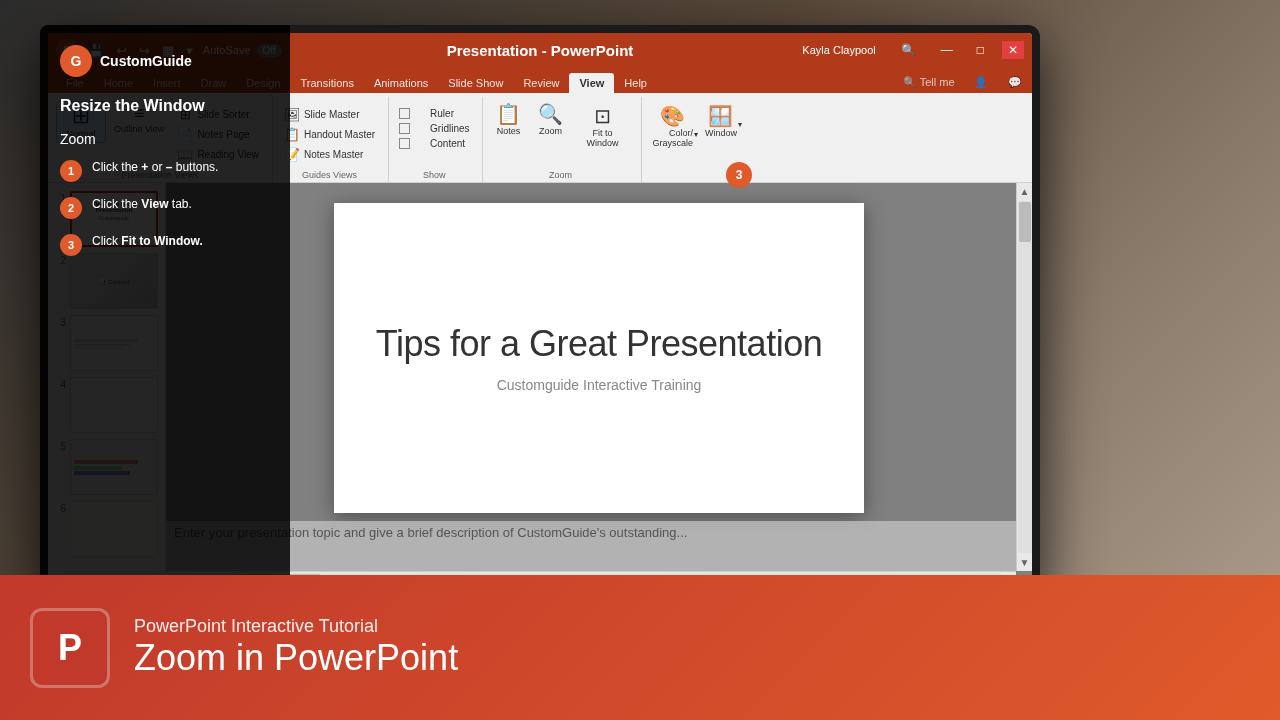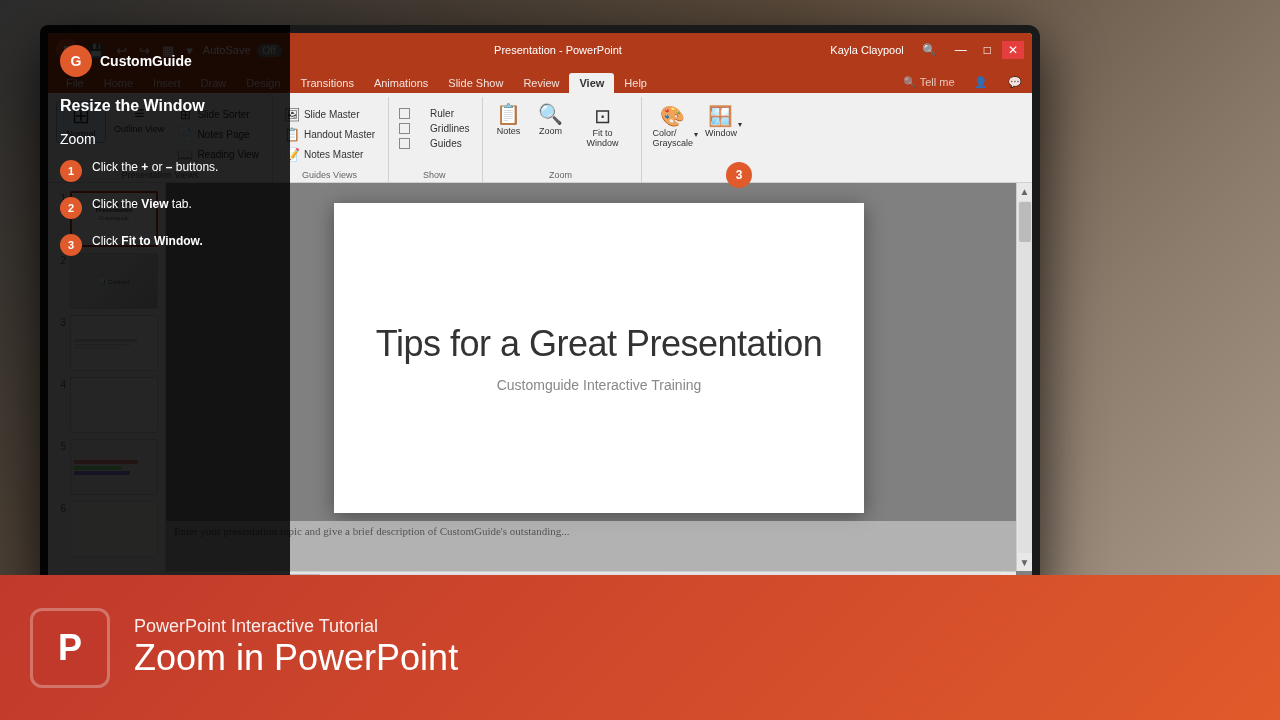--- a/index.html
+++ b/index.html
@@ -32,22 +32,22 @@
     }
 
     
     .title-bar {
       height: 34px; background: #b13a1a; display: flex; align-items: center;
       padding: 0 8px; justify-content: space-between; flex-shrink: 0;
     }
     .title-bar-left { display: flex; align-items: center; gap: 6px; }
     .autosave-label { color: #fff; font-size: 11px; }
     .autosave-toggle { background: #888; border-radius: 10px; padding: 1px 6px; font-size: 10px; color: #fff; display: flex; align-items: center; gap: 3px; }
-    .title-bar-center { color: #fff; font-size: 11px; font-weight: 400; position: absolute; left: 50%; transform: translateX(-50%); margin-left: 18px; }
-    .title-bar-right { display: flex; align-items: center; gap: 5px; }
+    .title-bar-center { color: #fff; font-size: 15px; font-weight: 700; position: absolute; left: 50%; transform: translateX(-50%); }
+    .title-bar-right { display: flex; align-items: center; gap: 12px; }
     .tb-icon { color: #fff; font-size: 12px; padding: 2px 6px; cursor: pointer; }
     .tb-close { background: #e53e3e; }
     .user-name { color: #fff; font-size: 11px; margin-right: 8px; }
 
     
     .quick-access { display: flex; align-items: center; gap: 4px; }
     .qa-btn { color: #fff; font-size: 13px; cursor: pointer; padding: 2px 4px; }
 
     
     .ribbon-tabs {
@@ -159,21 +159,21 @@
       font-size: 36px; color: #333; text-align: center; font-weight: 300;
       letter-spacing: -0.5px; margin-bottom: 12px;
     }
     .slide-subtitle { font-size: 14px; color: #888; text-align: center; }
 
     
     .notes-strip {
       position: absolute; bottom: 16px; left: 0; right: 16px;
       height: 50px; background: rgba(200,200,200,0.7); padding: 4px 8px;
     }
-    .notes-text { font-size: 11px; color: #555; font-family: Liberation Serif, serif; }
+    .notes-text { font-size: 13px; color: #555; }
 
     
     .instruction-panel {
       position: absolute; top: 25px; left: 40px; width: 250px; height: 570px;
       background: rgba(0,0,0,0.85); border-radius: 8px 0 0 8px; z-index: 3;
       padding: 20px; display: flex; flex-direction: column;
     }
     .inst-logo {
       display: flex; align-items: center; gap: 8px; margin-bottom: 20px;
     }
@@ -344,21 +344,21 @@
               <label class="check-item">
                 <span class="check-box"></span>
                 <span>Ruler</span>
               </label>
               <label class="check-item">
                 <span class="check-box"></span>
                 <span>Gridlines</span>
               </label>
               <label class="check-item">
                 <span class="check-box"></span>
-                <span>Guides</span>
+                <span>Content</span>
               </label>
             </div>
           </div>
           <div class="ribbon-group-label">Show</div>
         </div>
 
         <div class="ribbon-group">
           <div class="zoom-group-content">
 
             <div class="ribbon-btn" style="min-width:40px;">
@@ -376,21 +376,21 @@
               <div style="font-size:9px;text-align:center;max-width:50px;">Fit to Window</div>
             </div>
           </div>
           <div class="ribbon-group-label">Zoom</div>
         </div>
 
         <div class="ribbon-group" style="border-right:none;">
           <div class="ribbon-group-content">
             <div class="color-btn">
               <div style="font-size:20px;">🎨</div>
-              <div style="font-size:9px;text-align:left;">Color/<br>Grayscale</div>
+              <div style="font-size:9px;text-align:right;">Color/<br>Grayscale</div>
               <span class="color-dropdown">▾</span>
             </div>
             <div class="window-btn">
               <div style="font-size:20px;">🪟</div>
               <div style="font-size:9px;text-align:center;">Window</div>
               <span class="window-btn-dropdown">▾</span>
             </div>
           </div>
           <div class="ribbon-group-label"></div>
         </div>

